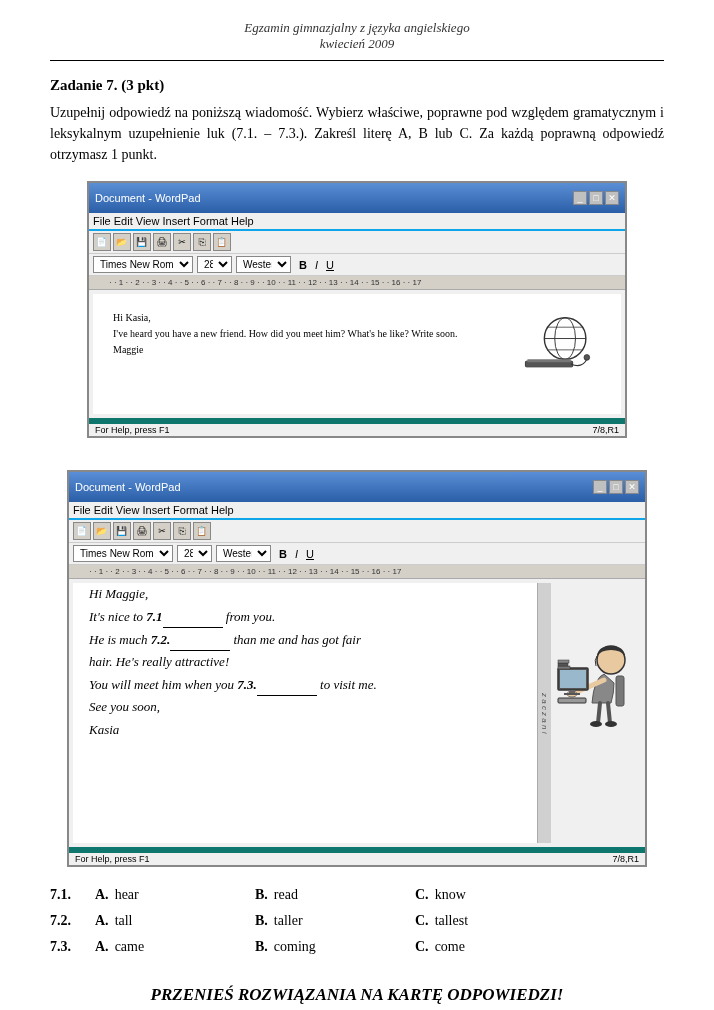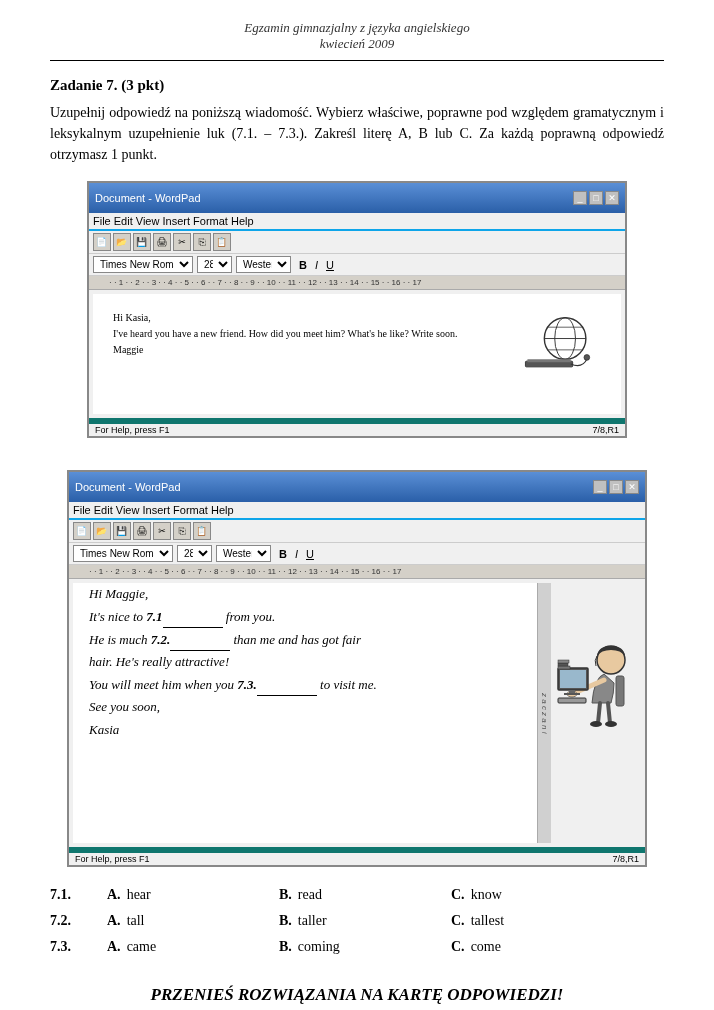--- a/index.html
+++ b/index.html
@@ -245,21 +245,21 @@
 
     
     .answers-section {
       margin: 10px 0 20px 0;
     }
 
     .answer-row {
       display: flex;
       align-items: baseline;
       margin-bottom: 10px;
-      gap: 12px;
+      gap: 0;
     }
 
     .answer-num {
       font-weight: bold;
       width: 45px;
       font-size: 14px;
     }
 
     .answer-choice {
       display: inline-flex;

